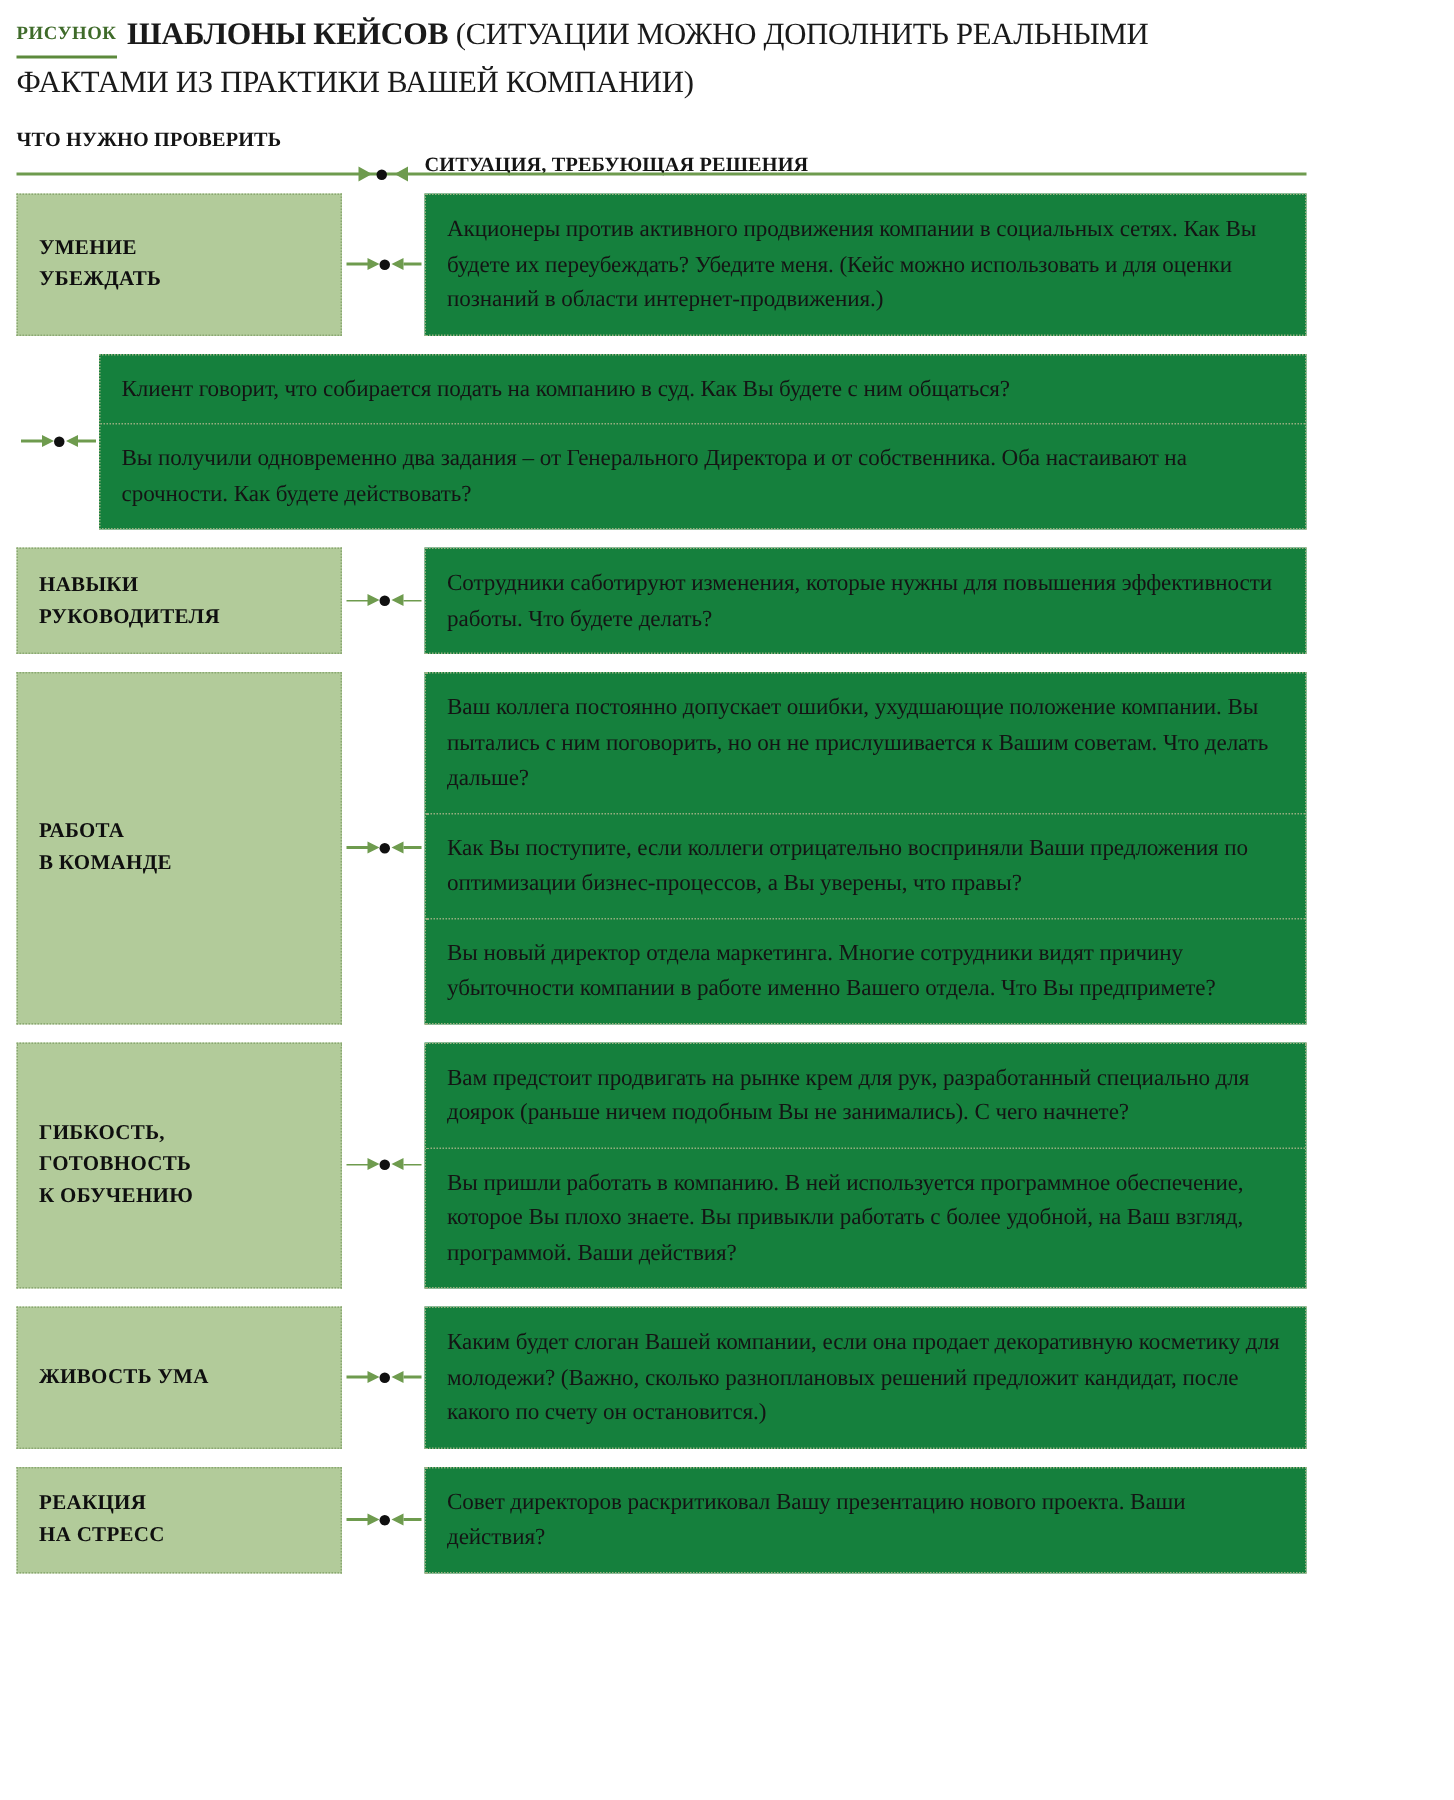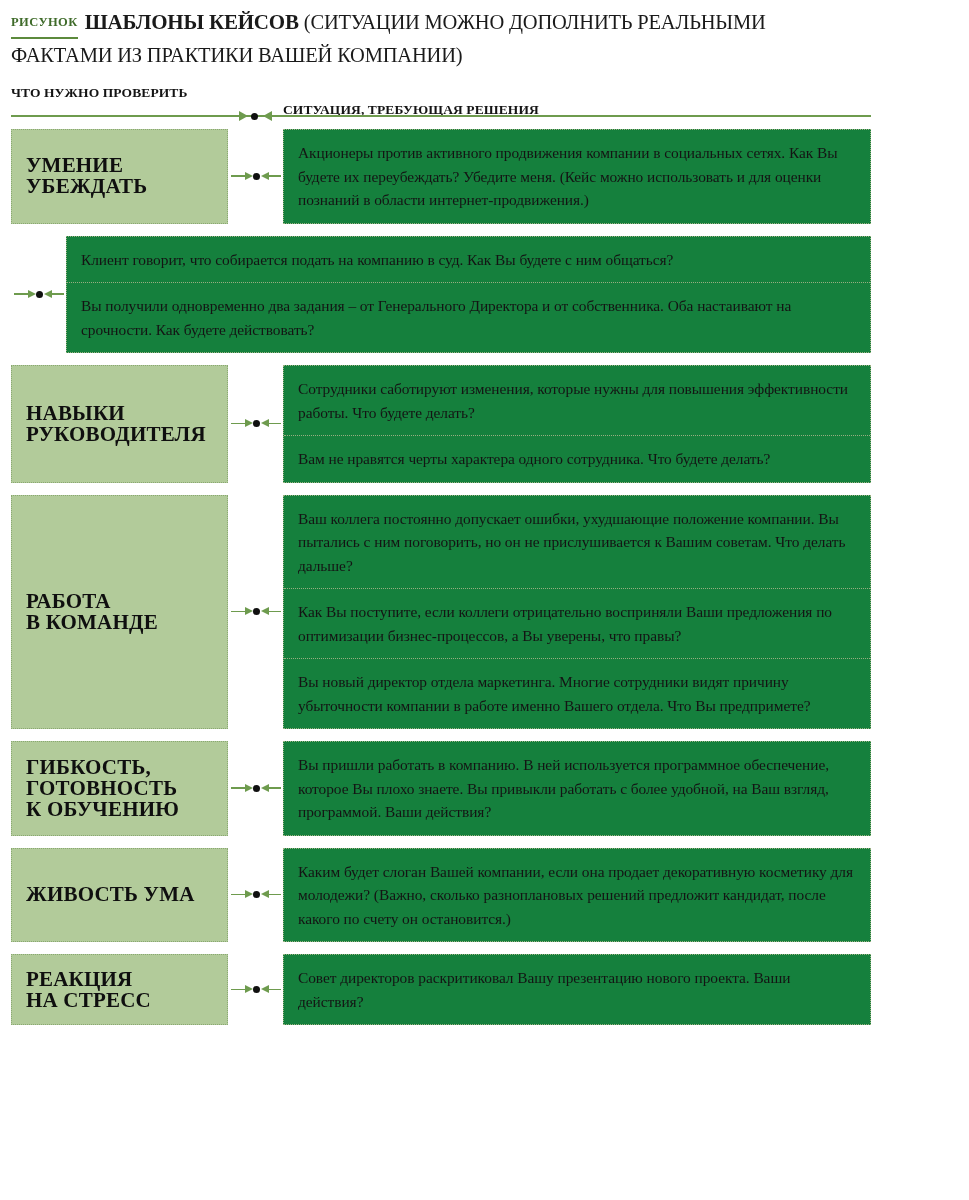--- a/index.html
+++ b/index.html
@@ -132,21 +132,21 @@
     flex: 0 0 217px;
     background: #b2cb9a;
     border: 1px dotted #8aa872;
     display: flex;
     align-items: center;
     padding: 10px 14px;
   }
   .cat-label {
     font-family: "Liberation Serif", "DejaVu Serif", serif;
     font-weight: bold;
-    font-size: 21px;
+    font-size: 14px;
     line-height: 21px;
     letter-spacing: 0.2px;
     color: #0f0f0f;
     white-space: pre-line;
   }
 
   .connector {
     flex: 0 0 55px;
     position: relative;
   }
@@ -258,21 +258,20 @@
         </div>
         <div class="connector">
           <div class="c-line-l"></div>
           <div class="c-arrow-l"></div>
           <div class="c-dot"></div>
           <div class="c-arrow-r"></div>
           <div class="c-line-r"></div>
         </div>
         <div class="cases">
           <div class="case">Сотрудники саботируют изменения, которые нужны для повышения эффективности работы. Что будете делать?</div>
-          <div class="case">Вам не нравятся черты характера одного сотрудника. Что будете делать?</div>
         </div>
       </div>
       <div class="row">
         <div class="cat">
           <div class="cat-label">РАБОТА
 В КОМАНДЕ</div>
         </div>
         <div class="connector">
           <div class="c-line-l"></div>
           <div class="c-arrow-l"></div>
@@ -293,20 +292,21 @@
 К ОБУЧЕНИЮ</div>
         </div>
         <div class="connector">
           <div class="c-line-l"></div>
           <div class="c-arrow-l"></div>
           <div class="c-dot"></div>
           <div class="c-arrow-r"></div>
           <div class="c-line-r"></div>
         </div>
         <div class="cases">
+          <div class="case">Вам предстоит продвигать на рынке крем для рук, разработанный специально для доярок (раньше ничем подобным Вы не занимались). С чего начнете?</div>
           <div class="case">Вы пришли работать в компанию. В ней используется программное обеспечение, которое Вы плохо знаете. Вы привыкли работать с более удобной, на Ваш взгляд, программой. Ваши действия?</div>
         </div>
       </div>
       <div class="row">
         <div class="cat">
           <div class="cat-label">ЖИВОСТЬ УМА</div>
         </div>
         <div class="connector">
           <div class="c-line-l"></div>
           <div class="c-arrow-l"></div>

